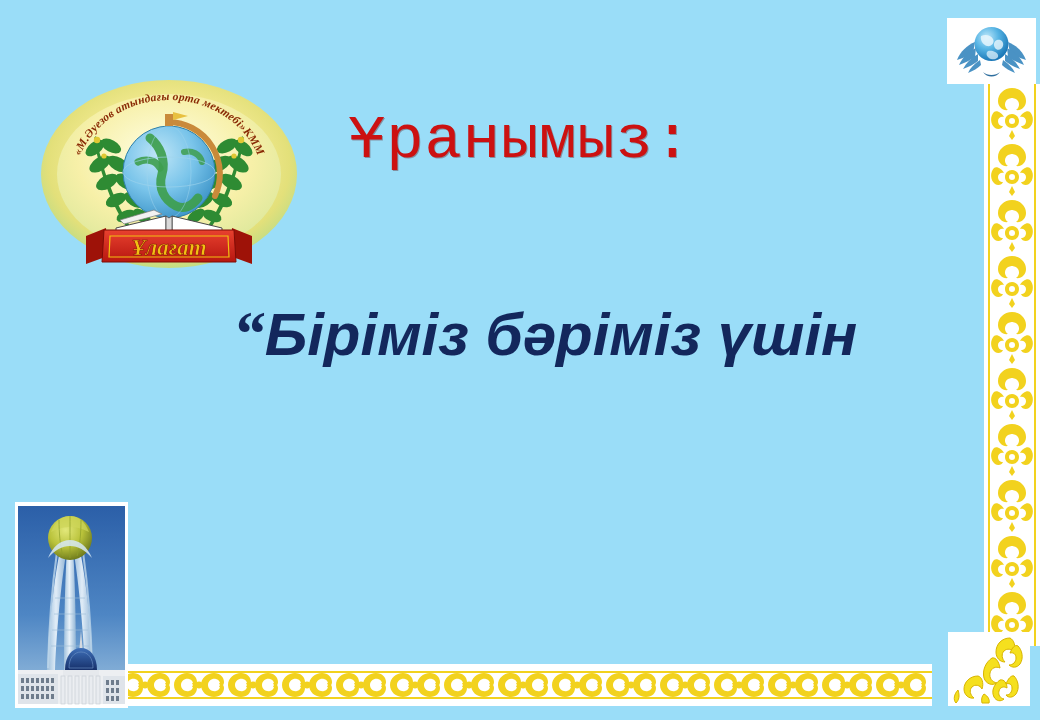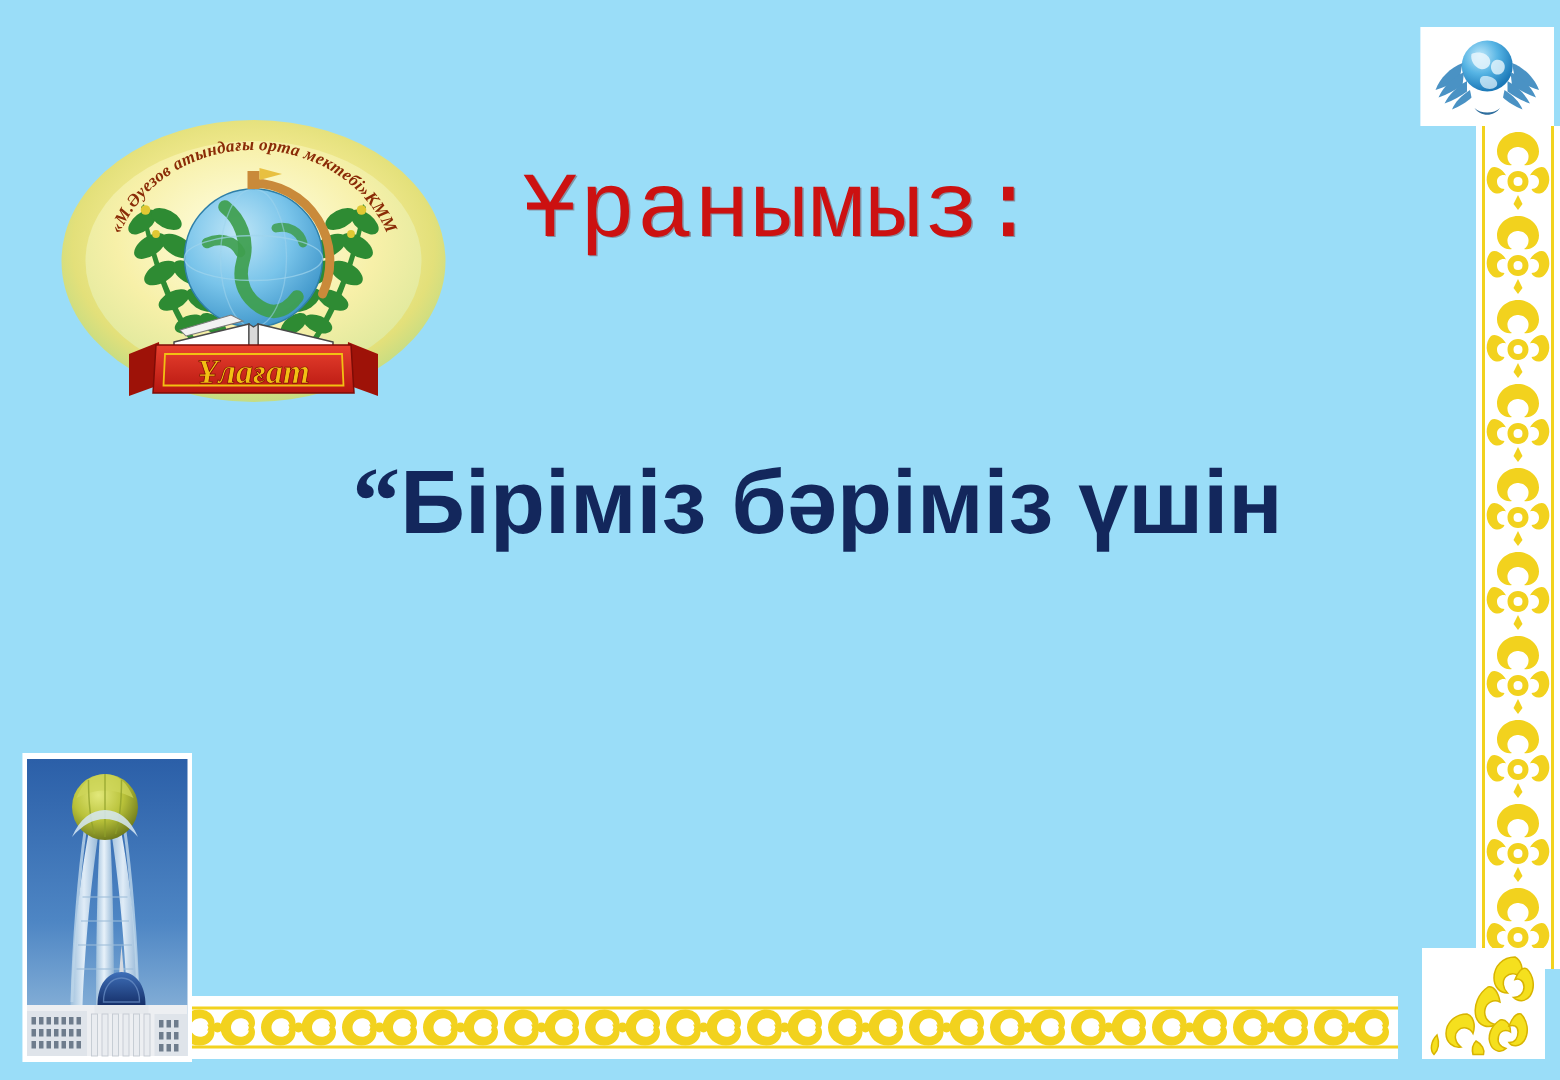--- a/index.html
+++ b/index.html
@@ -47,21 +47,21 @@
     text-align: center;
     font-family: "Liberation Sans", "DejaVu Sans", sans-serif;
     font-size: 60px;
     font-weight: 700;
     color: #13275C;
     line-height: 1.05;
   }
   .motto-line {
     white-space: nowrap;
   }
-  .motto-line-1 { margin-bottom: 46px; }
+  .motto-line-1 { margin-bottom: 46px; font-style: italic; }
   .quote-mark {
     font-family: "Liberation Serif", "DejaVu Serif", serif;
     font-size: 64px;
     font-weight: 700;
     vertical-align: baseline;
   }
 
   
   .emblem {
     position: absolute;

